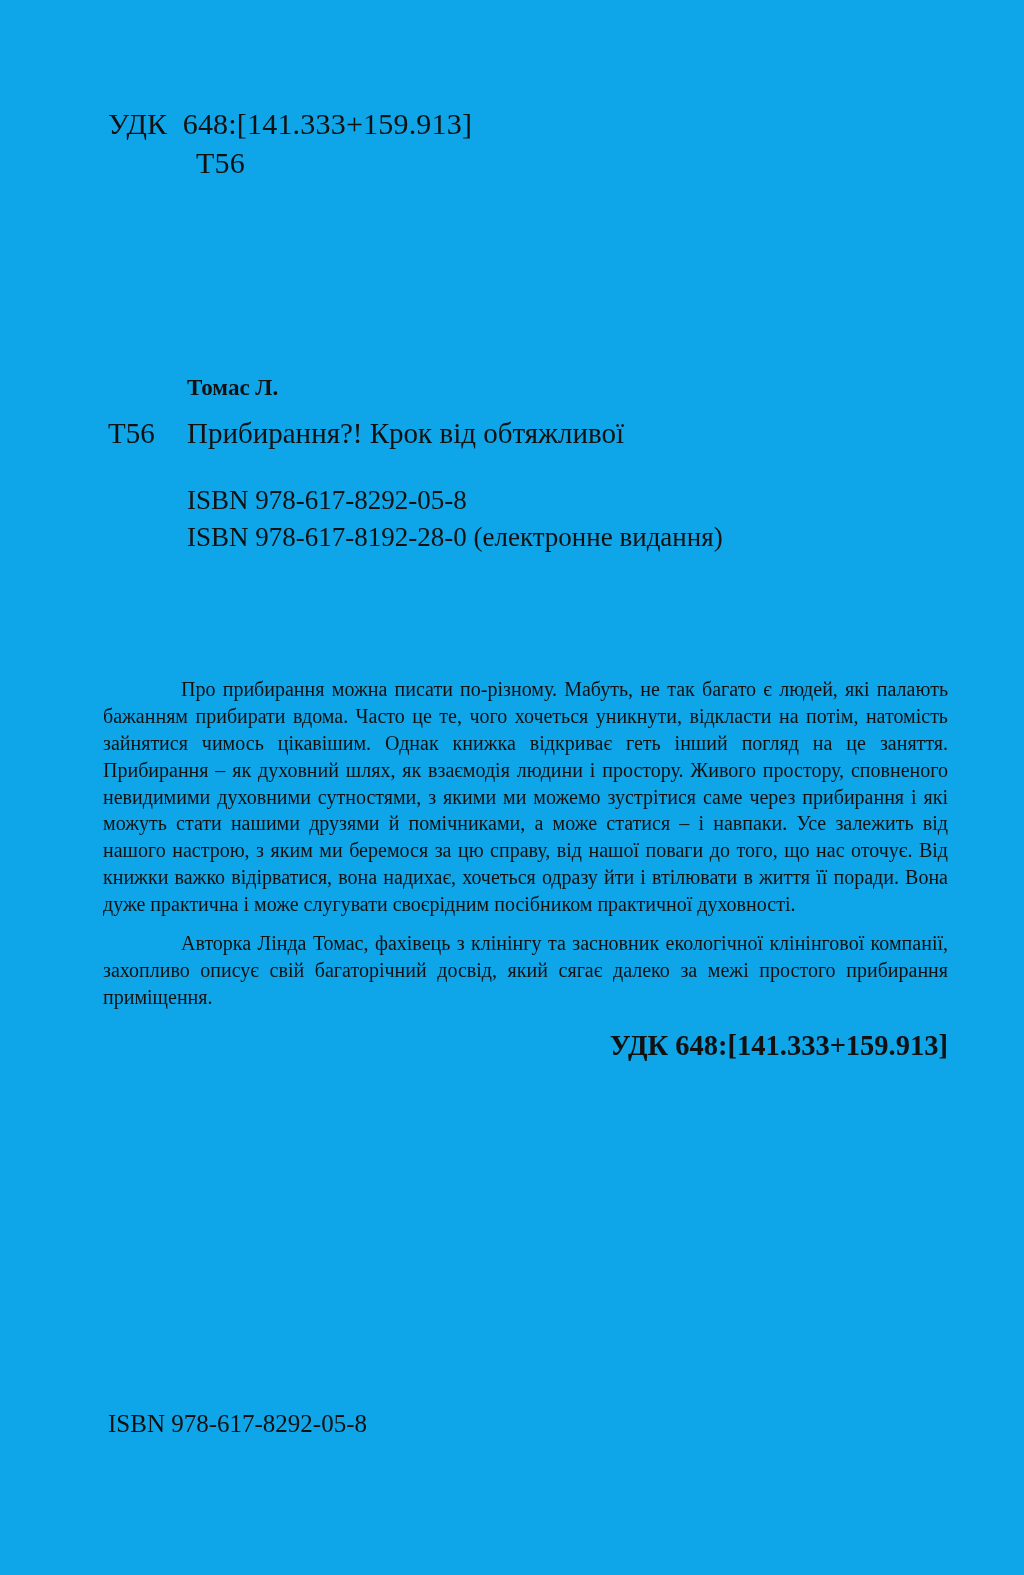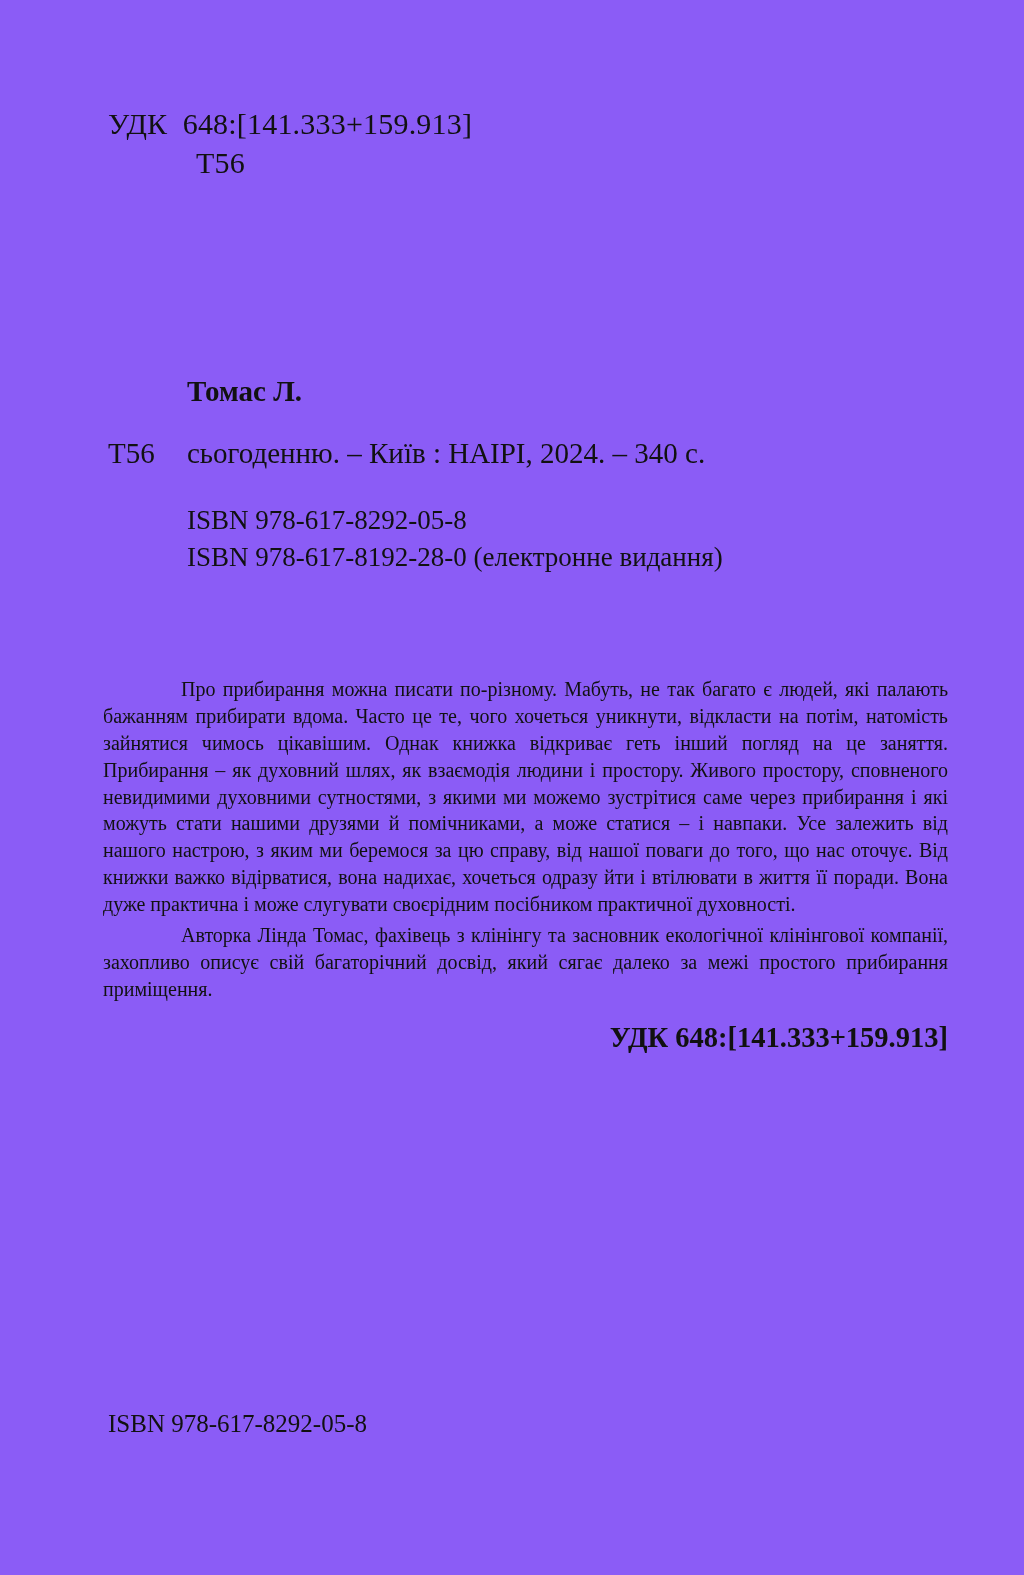--- a/index.html
+++ b/index.html
@@ -11,21 +11,21 @@
   body {
     font-family: "Liberation Serif", "DejaVu Serif", serif;
     color: #111111;
     -webkit-font-smoothing: antialiased;
   }
   .page {
     position: relative;
     width: 1024px;
     height: 1575px;
     margin: 0 auto;
-    background: #8b5cf6;
+    background: #0ea5e9;
     overflow: hidden;
   }
 
   
   .udc-block {
     position: absolute;
     left: 108px;
     top: 104px;
     width: 700px;
   }
@@ -42,24 +42,24 @@
 
   
   .record {
     position: absolute;
     left: 108px;
     top: 372px;
     width: 845px;
   }
   .author-name {
     font-weight: bold;
-    font-size: 29px;
+    font-size: 23px;
     line-height: 1.35;
     margin-left: 79px;
-    margin-bottom: 22px;
+    margin-bottom: 10px;
   }
   .entry {
     position: relative;
     padding-left: 79px;
   }
   .entry-sign {
     position: absolute;
     left: 0;
     top: 0;
     font-size: 29px;
@@ -93,21 +93,21 @@
   }
   .para {
     font-size: 20px;
     line-height: 1.345;
     text-align: justify;
     text-indent: 78px;
     margin: 0;
     hyphens: manual;
   }
   .para + .para {
-    margin-top: 4px;
+    margin-top: 12px;
   }
   .udc-footer {
     margin-top: 16px;
     text-align: right;
     font-weight: bold;
     font-size: 28.5px;
     line-height: 1.3;
     white-space: nowrap;
   }
 
@@ -136,21 +136,21 @@
     <div class="udc-line udc-code">Т56</div>
   </div>
 
   <div class="record">
 
     <div class="author-name">Томас Л.</div>
 
     <div class="entry">
       <span class="entry-sign">Т56</span>
       <div class="entry-title">
-        <span class="ln">сьогоденню. – Київ : НАІРІ, 2024. – 340 с.</span>
+        <span class="ln">Прибирання?! Крок від обтяжливої</span>
       </div>
     </div>
 
     <div class="isbn-block">
       <div class="isbn-line">ISBN 978-617-8292-05-8</div>
       <div class="isbn-line">ISBN 978-617-8192-28-0 (електронне видання)</div>
     </div>
 
   </div>
 

